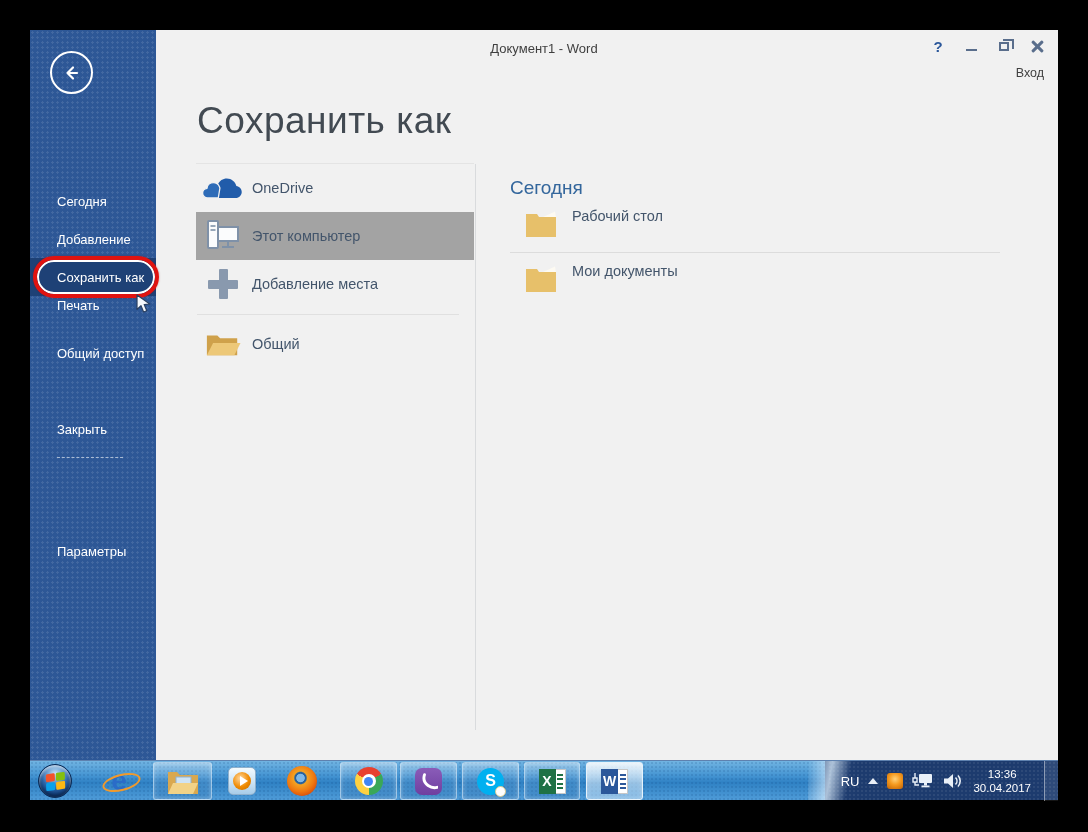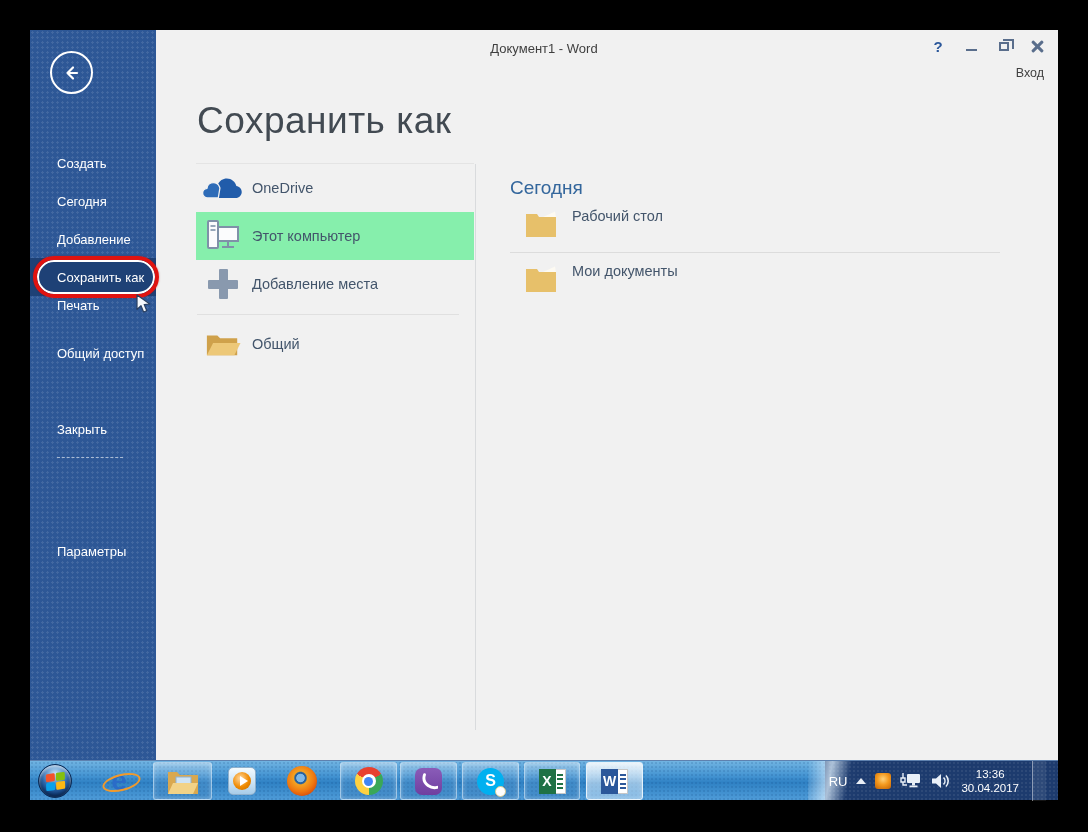--- a/index.html
+++ b/index.html
@@ -50,21 +50,21 @@
   .mouse-cursor { position:absolute; left:103px; top:263px; z-index:6; pointer-events:none; }
 
   
   .page-title { position:absolute; left:167px; top:70px; font-size:37px; font-weight:300;
                 color:#424a52; letter-spacing:.5px; }
 
   .places { position:absolute; left:166px; top:134px; width:278px; }
   .places-topline { position:absolute; left:166px; top:133px; width:278px; height:1px; background:#e4e4e4; }
   .place-row { position:absolute; left:0; width:278px; height:48px; display:flex;
                align-items:center; cursor:pointer; }
-  .place-row.selected { background:#86efac; }
+  .place-row.selected { background:#a3a3a3; }
   .place-icon { width:46px; display:flex; justify-content:center; align-items:center; margin-left:4px; }
   .place-label { font-size:14.5px; color:#43556b; margin-left:6px; }
   .place-sep { position:absolute; left:1px; top:150px; width:262px; height:1px; background:#e0e0e0; }
 
   .plus-icon { position:relative; width:30px; height:30px; }
   .plus-icon::before { content:""; position:absolute; left:0; top:10.5px; width:30px; height:9px;
         background:#8999ae; border-radius:1px; }
   .plus-icon::after { content:""; position:absolute; left:10.5px; top:0; width:9px; height:30px;
         background:#8999ae; border-radius:1px; }
 
@@ -157,21 +157,21 @@
   .office-tile { width:17px; height:25px; color:#fff; font-weight:bold; font-size:14px;
       display:flex; align-items:center; justify-content:center; }
   .office-page { width:10px; height:25px; background:#fff; border:1px solid #c7c7c7; border-left:none;
       padding:4px 1.5px; }
   .office-page i { display:block; height:2px; margin-bottom:2.5px; }
   .excel-tile { background:#1f7145; } .office-page.excel i { background:#1f7145; }
   .word-tile { background:#2b579a; } .office-page.word i { background:#2b579a; }
 
   
   .tray { position:absolute; right:0; top:0; height:40px; display:flex; align-items:center; gap:9px;
-          padding-right:12px; z-index:2; }
+          padding-right:0; z-index:2; }
   .tray-lang { color:#fff; font-size:13px; cursor:pointer; }
   .chevron-up { width:0; height:0; border-left:5px solid transparent; border-right:5px solid transparent;
           border-bottom:6px solid #e8eef6; cursor:pointer; }
   .tray-app { width:16px; height:16px; border-radius:3px; cursor:pointer;
           background:radial-gradient(circle at 50% 38%, #ffd27a, #f59a1f 45%, #c96a08 92%); }
   .tray-clock { color:#fff; font-size:11.5px; line-height:14px; text-align:center; cursor:pointer;
           margin-left:2px; }
   .show-desktop { width:14px; height:40px; border-left:1px solid rgba(255,255,255,.45);
           background:rgba(255,255,255,.08); cursor:pointer; margin-left:4px; }
   .tray-svg { cursor:pointer; display:flex; }
@@ -197,23 +197,20 @@
     </div>
   </div>
   <div class="sign-in">Вход</div>
 
   <div class="sidebar">
     <div class="back-btn">
       <svg width="24" height="24" viewBox="0 0 24 24">
         <path d="M17 12 H7.5 M7.5 12 l5.5-5.5 M7.5 12 l5.5 5.5" stroke="#fff" stroke-width="2.2" fill="none" stroke-linecap="round" stroke-linejoin="round"></path>
       </svg>
     </div>
-    <div class="nav-item" style="top:114px">
-        <span>Создать</span>
-      </div>
     <div class="nav-item" style="top:152px">
         <span>Сегодня</span>
       </div>
     <div class="nav-item" style="top:190px">
         <span>Добавление</span>
       </div>
     <div class="nav-item pressed" style="top:228px">
         <span>Сохранить как</span>
       </div>
     <div class="nav-item" style="top:256px">

